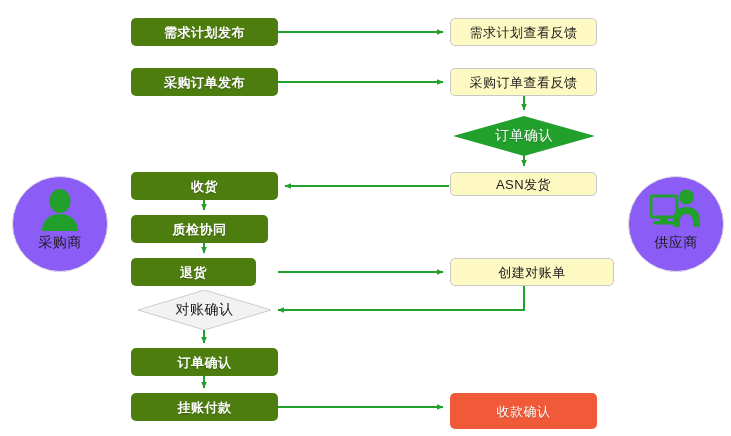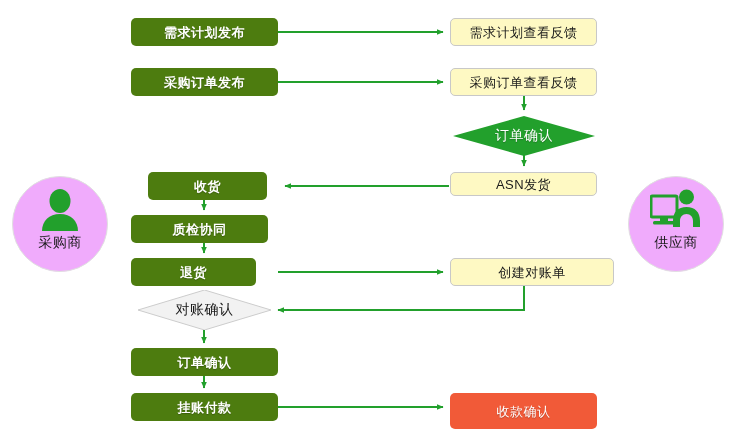--- a/index.html
+++ b/index.html
@@ -70,21 +70,21 @@
     text-shadow: 0 1px 1px rgba(0,0,0,0.25);
   }
   .diamond.grey .dlabel { color: #1a1a1a; }
 
   
   .actor {
     position: absolute;
     width: 94px;
     height: 94px;
     border-radius: 50%;
-    background: #f0abfc;
+    background: #8b5cf6;
     border: 1px solid #e0e0e0;
     display: flex;
     flex-direction: column;
     align-items: center;
     justify-content: flex-start;
     z-index: 5;
   }
   .actor .glyph {
     margin-top: 11px;
     width: 56px;
@@ -183,21 +183,21 @@
 
   <div class="diamond green" style="left:453px; top:116px; width:142px; height:40px;">
     <svg width="142" height="40" viewBox="0 0 142 40">
       <polygon points="71,0 142,20 71,40 0,20" fill="#22a02c"></polygon>
     </svg>
     <div class="dlabel">订单确认</div>
   </div>
 
   <div class="node grey" style="left:450px; top:172px; width:147px; height:24px;">ASN发货</div>
 
-  <div class="node green" style="left:148px; top:172px; width:119px; height:28px;">收货</div>
+  <div class="node green" style="left:131px; top:172px; width:147px; height:28px;">收货</div>
 
   <div class="node green" style="left:131px; top:215px; width:137px; height:28px;">质检协同</div>
 
   <div class="node green" style="left:131px; top:258px; width:125px; height:28px;">退货</div>
 
   <div class="node grey" style="left:450px; top:258px; width:164px; height:28px;">创建对账单</div>
 
   <div class="diamond grey" style="left:138px; top:290px; width:133px; height:40px;text-align:right;">
     <svg width="133" height="40" viewBox="0 0 133 40">
       <polygon points="66.5,0 133,20 66.5,40 0,20" fill="#f2f2f2" stroke="#cccccc" stroke-width="1"></polygon>

